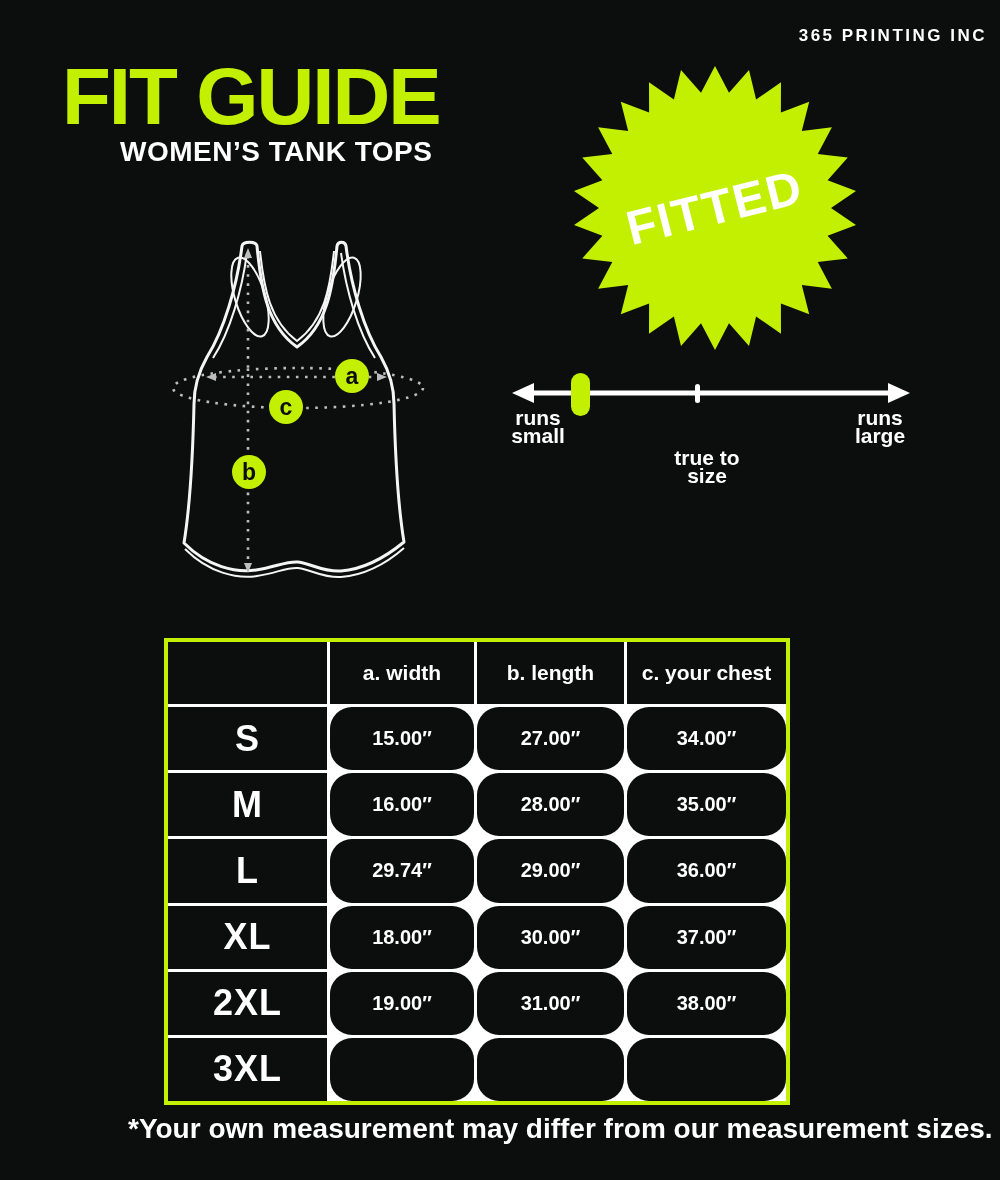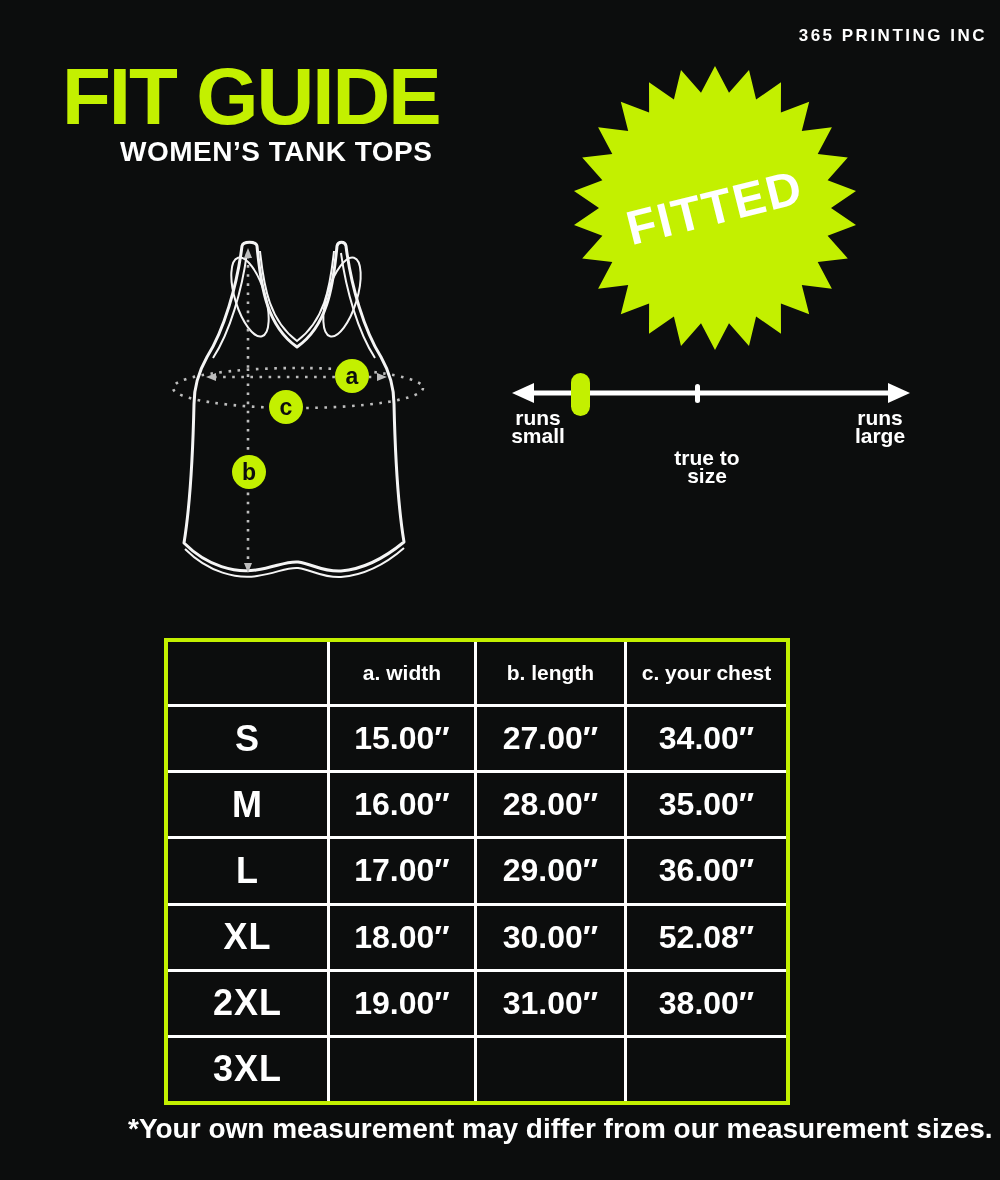--- a/index.html
+++ b/index.html
@@ -60,21 +60,21 @@
     gap:3px;
     margin-left:36px;
   }
   .cell{
     background:var(--background);
     display:flex;align-items:center;justify-content:center;
     font-weight:bold;color:var(--text);
   }
   .cell.head{font-size:21px;}
   .cell.size{font-size:36px;letter-spacing:1px;}
-  .cell.val{font-size:32px;}
+  .cell.val{font-size:20px;border-radius:22px;}
   .footnote{
     position:absolute;left:128px;top:1113px;width:767px;
     text-align:center;font-size:28px;font-weight:bold;color:var(--text);
     white-space:nowrap;
   }
 </style>
 </head>
 <body>
 
 <div class="poster">
@@ -161,28 +161,28 @@
     <div class="cell val">15.00″</div>
     <div class="cell val">27.00″</div>
     <div class="cell val">34.00″</div>
 
     <div class="cell size">M</div>
     <div class="cell val">16.00″</div>
     <div class="cell val">28.00″</div>
     <div class="cell val">35.00″</div>
 
     <div class="cell size">L</div>
-    <div class="cell val">17.00″</div>
+    <div class="cell val">29.74″</div>
     <div class="cell val">29.00″</div>
     <div class="cell val">36.00″</div>
 
     <div class="cell size">XL</div>
     <div class="cell val">18.00″</div>
     <div class="cell val">30.00″</div>
-    <div class="cell val">52.08″</div>
+    <div class="cell val">37.00″</div>
 
     <div class="cell size">2XL</div>
     <div class="cell val">19.00″</div>
     <div class="cell val">31.00″</div>
     <div class="cell val">38.00″</div>
 
     <div class="cell size">3XL</div>
     <div class="cell val"></div>
     <div class="cell val"></div>
     <div class="cell val"></div>

